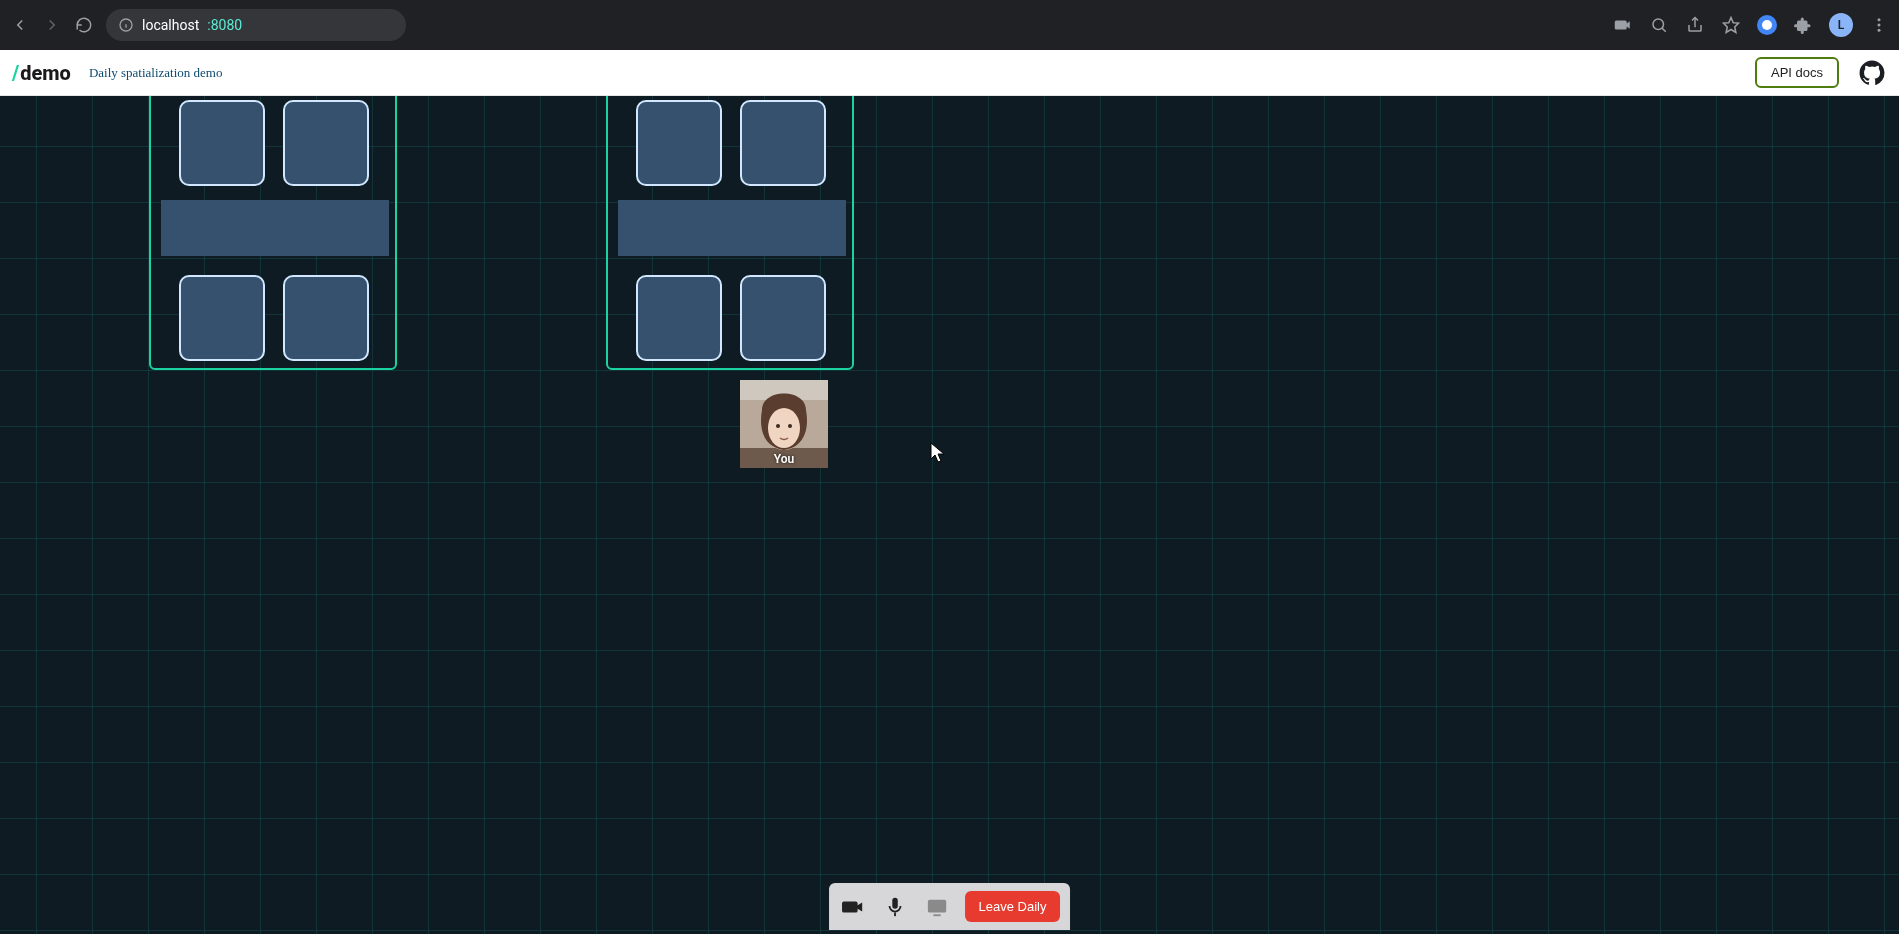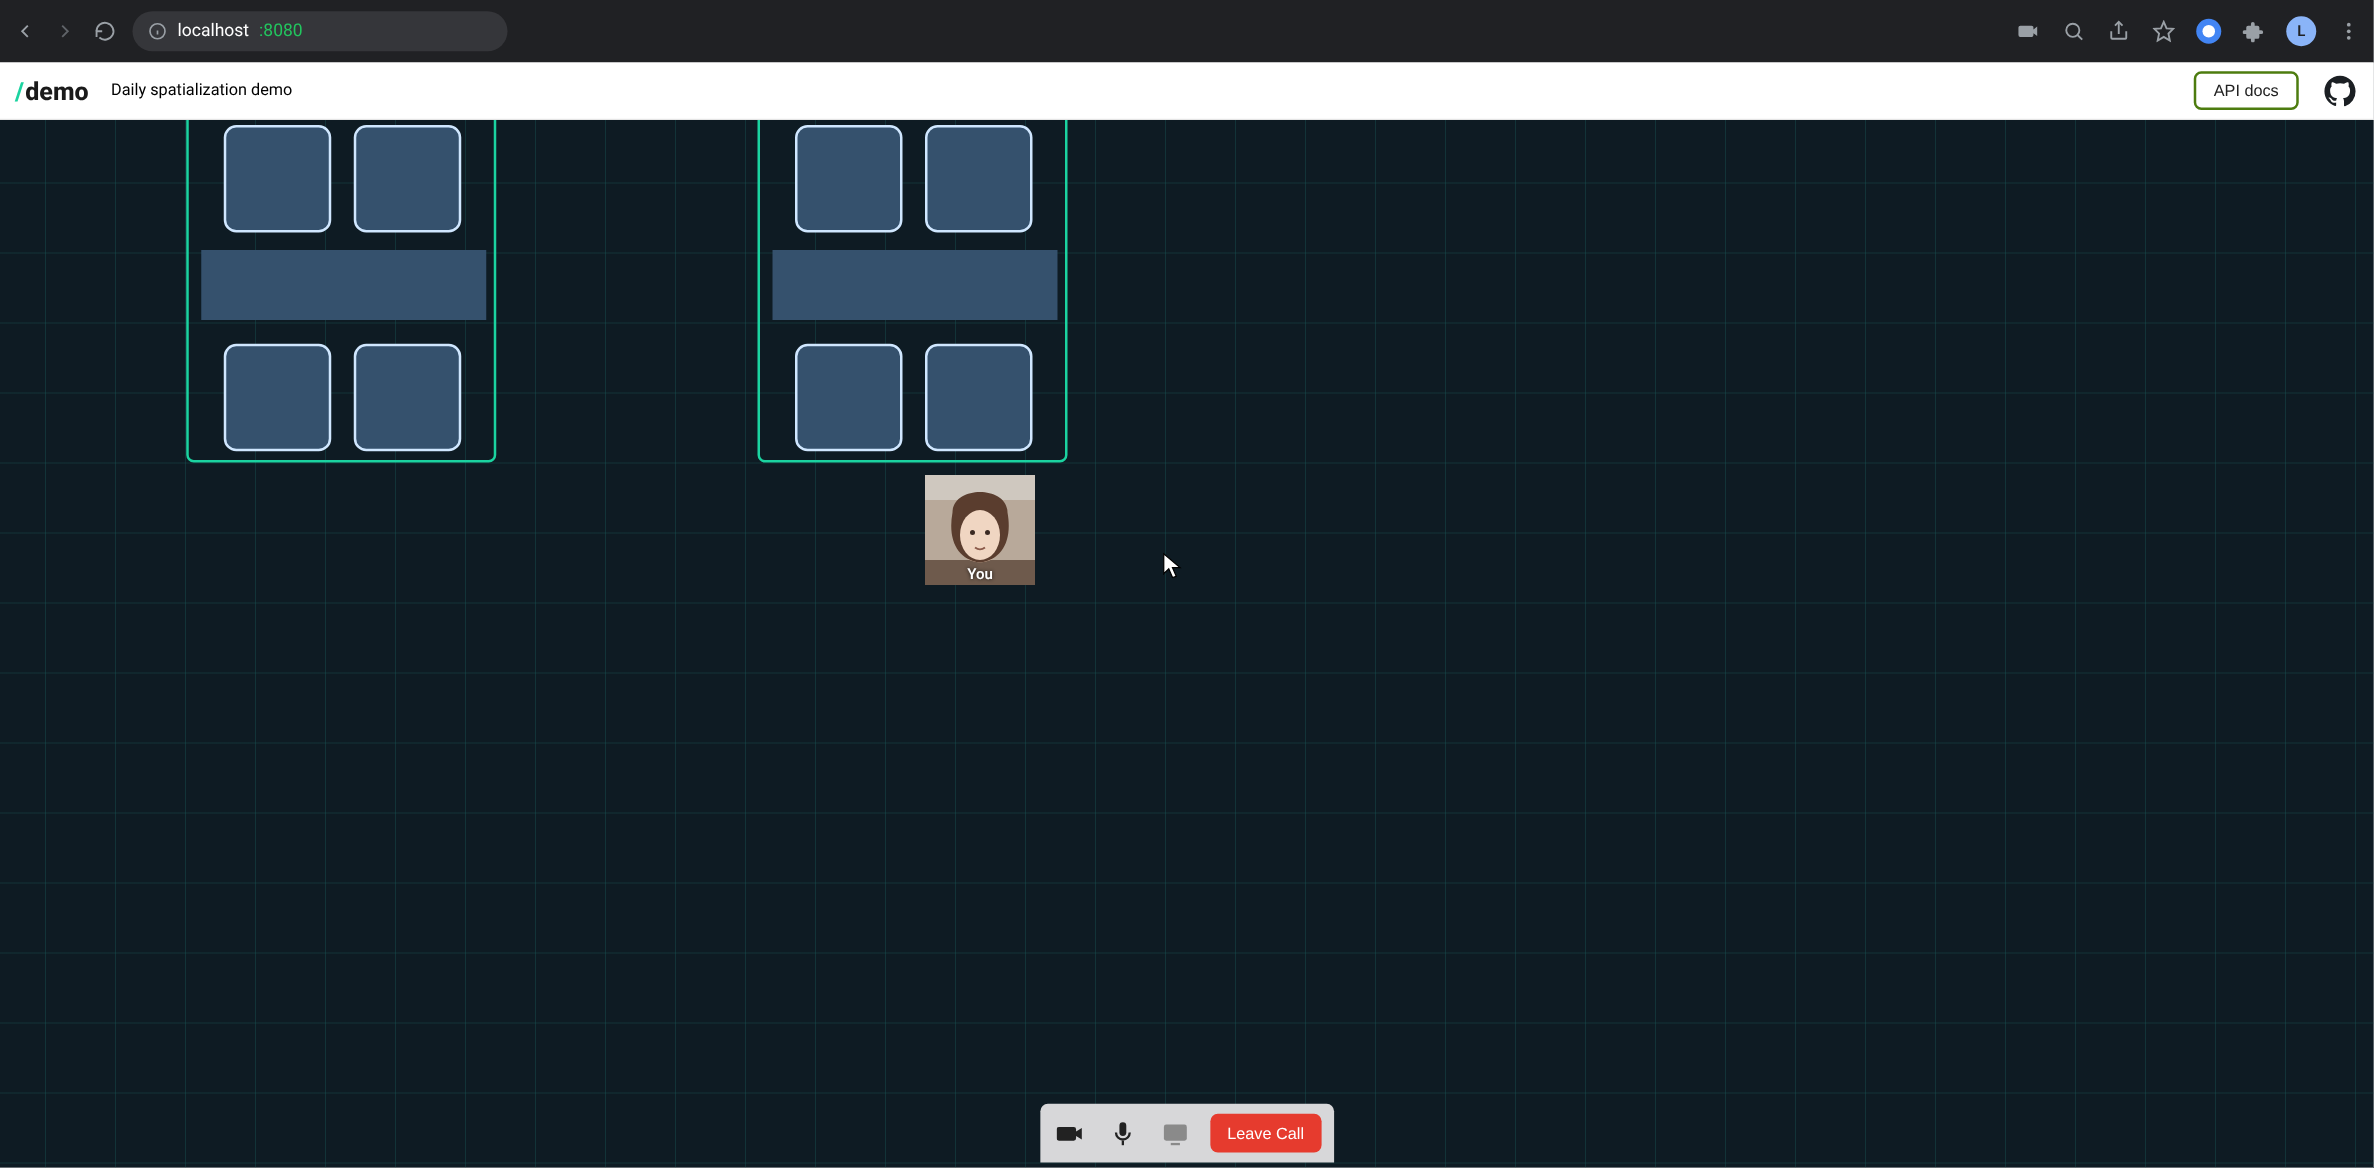--- a/index.html
+++ b/index.html
@@ -5,31 +5,31 @@
   * { box-sizing: border-box; margin: 0; padding: 0; }
   html, body { width: 100%; height: 100%; font-family: -apple-system, BlinkMacSystemFont, "Segoe UI", Roboto, Arial, sans-serif; overflow: hidden; }
 
   
   .browser-chrome { background: #202124; height: 50px; display: flex; align-items: center; padding: 0 10px; gap: 12px; }
   .chrome-btn { width: 20px; height: 20px; display:flex; align-items:center; justify-content:center; color:#9aa0a6; cursor:pointer; }
   .chrome-btn.disabled { color:#5f6368; }
   .chrome-btn svg { width:18px; height:18px; }
   .omnibox { flex:0 0 auto; display:flex; align-items:center; background:#35363a; height:32px; border-radius:16px; padding:0 12px; color:#e8eaed; font-size:14px; gap:8px; min-width:300px; }
   .omnibox .host { color:#fff; }
-  .omnibox .port { color:#22c55e; }
+  .omnibox .port { color:#5eead4; }
   .chrome-spacer { flex:1; }
   .chrome-right { display:flex; align-items:center; gap:16px; color:#9aa0a6; }
   .chrome-right .avatar { width:24px; height:24px; border-radius:50%; background:#8ab4f8; color:#202124; display:flex; align-items:center; justify-content:center; font-size:12px; font-weight:600; }
   .chrome-right .ext-circle { width:20px; height:20px; border-radius:50%; background:#4285f4; display:flex; align-items:center; justify-content:center; color:#fff; font-size:10px; }
 
   
   .app-header { background:#fff; height:46px; display:flex; align-items:center; padding:0 12px; gap:18px; border-bottom:1px solid #e5e5e5; }
   .logo { font-weight:800; font-size:20px; color:#1a1a1a; display:flex; align-items:center; }
   .logo .slash { color:#1bd3a0; font-weight:800; margin-right:1px; }
-  .app-title { font-size:13px; color:#000000; }
+  .app-title { font-size:13px; color:#0c4a6e;font-family:Liberation Serif, serif; }
   .app-header-spacer { flex:1; }
   .api-btn { border:2px solid #4d7c0f; background:#fff; padding:6px 14px; font-size:13px; border-radius:6px; cursor:pointer; color:#222; }
   .gh-link { width:30px; height:30px; display:flex; align-items:center; justify-content:center; cursor:pointer; }
   .gh-link svg { width:26px; height:26px; }
 
   
   .world { position:relative; width:100%; height:calc(100% - 50px - 46px); background:#0e1b23;
     background-image:
       linear-gradient(to right, rgba(27,95,95,0.35) 1px, transparent 1px),
       linear-gradient(to bottom, rgba(27,95,95,0.35) 1px, transparent 1px);
@@ -199,16 +199,16 @@
           <path d="M19 11a7 7 0 0 1-14 0h2a5 5 0 0 0 10 0h2z"></path>
           <rect x="11" y="18" width="2" height="4"></rect>
         </svg>
     </div>
     <div class="tb-btn muted">
       <svg viewBox="0 0 24 24" fill="currentColor">
           <rect x="2" y="4" width="20" height="14" rx="2"></rect>
           <rect x="8" y="20" width="8" height="2"></rect>
         </svg>
     </div>
-    <button class="leave-btn">Leave Call</button>
+    <button class="leave-btn">Leave Daily</button>
   </div>
 
 </div>
 
 </body></html>

